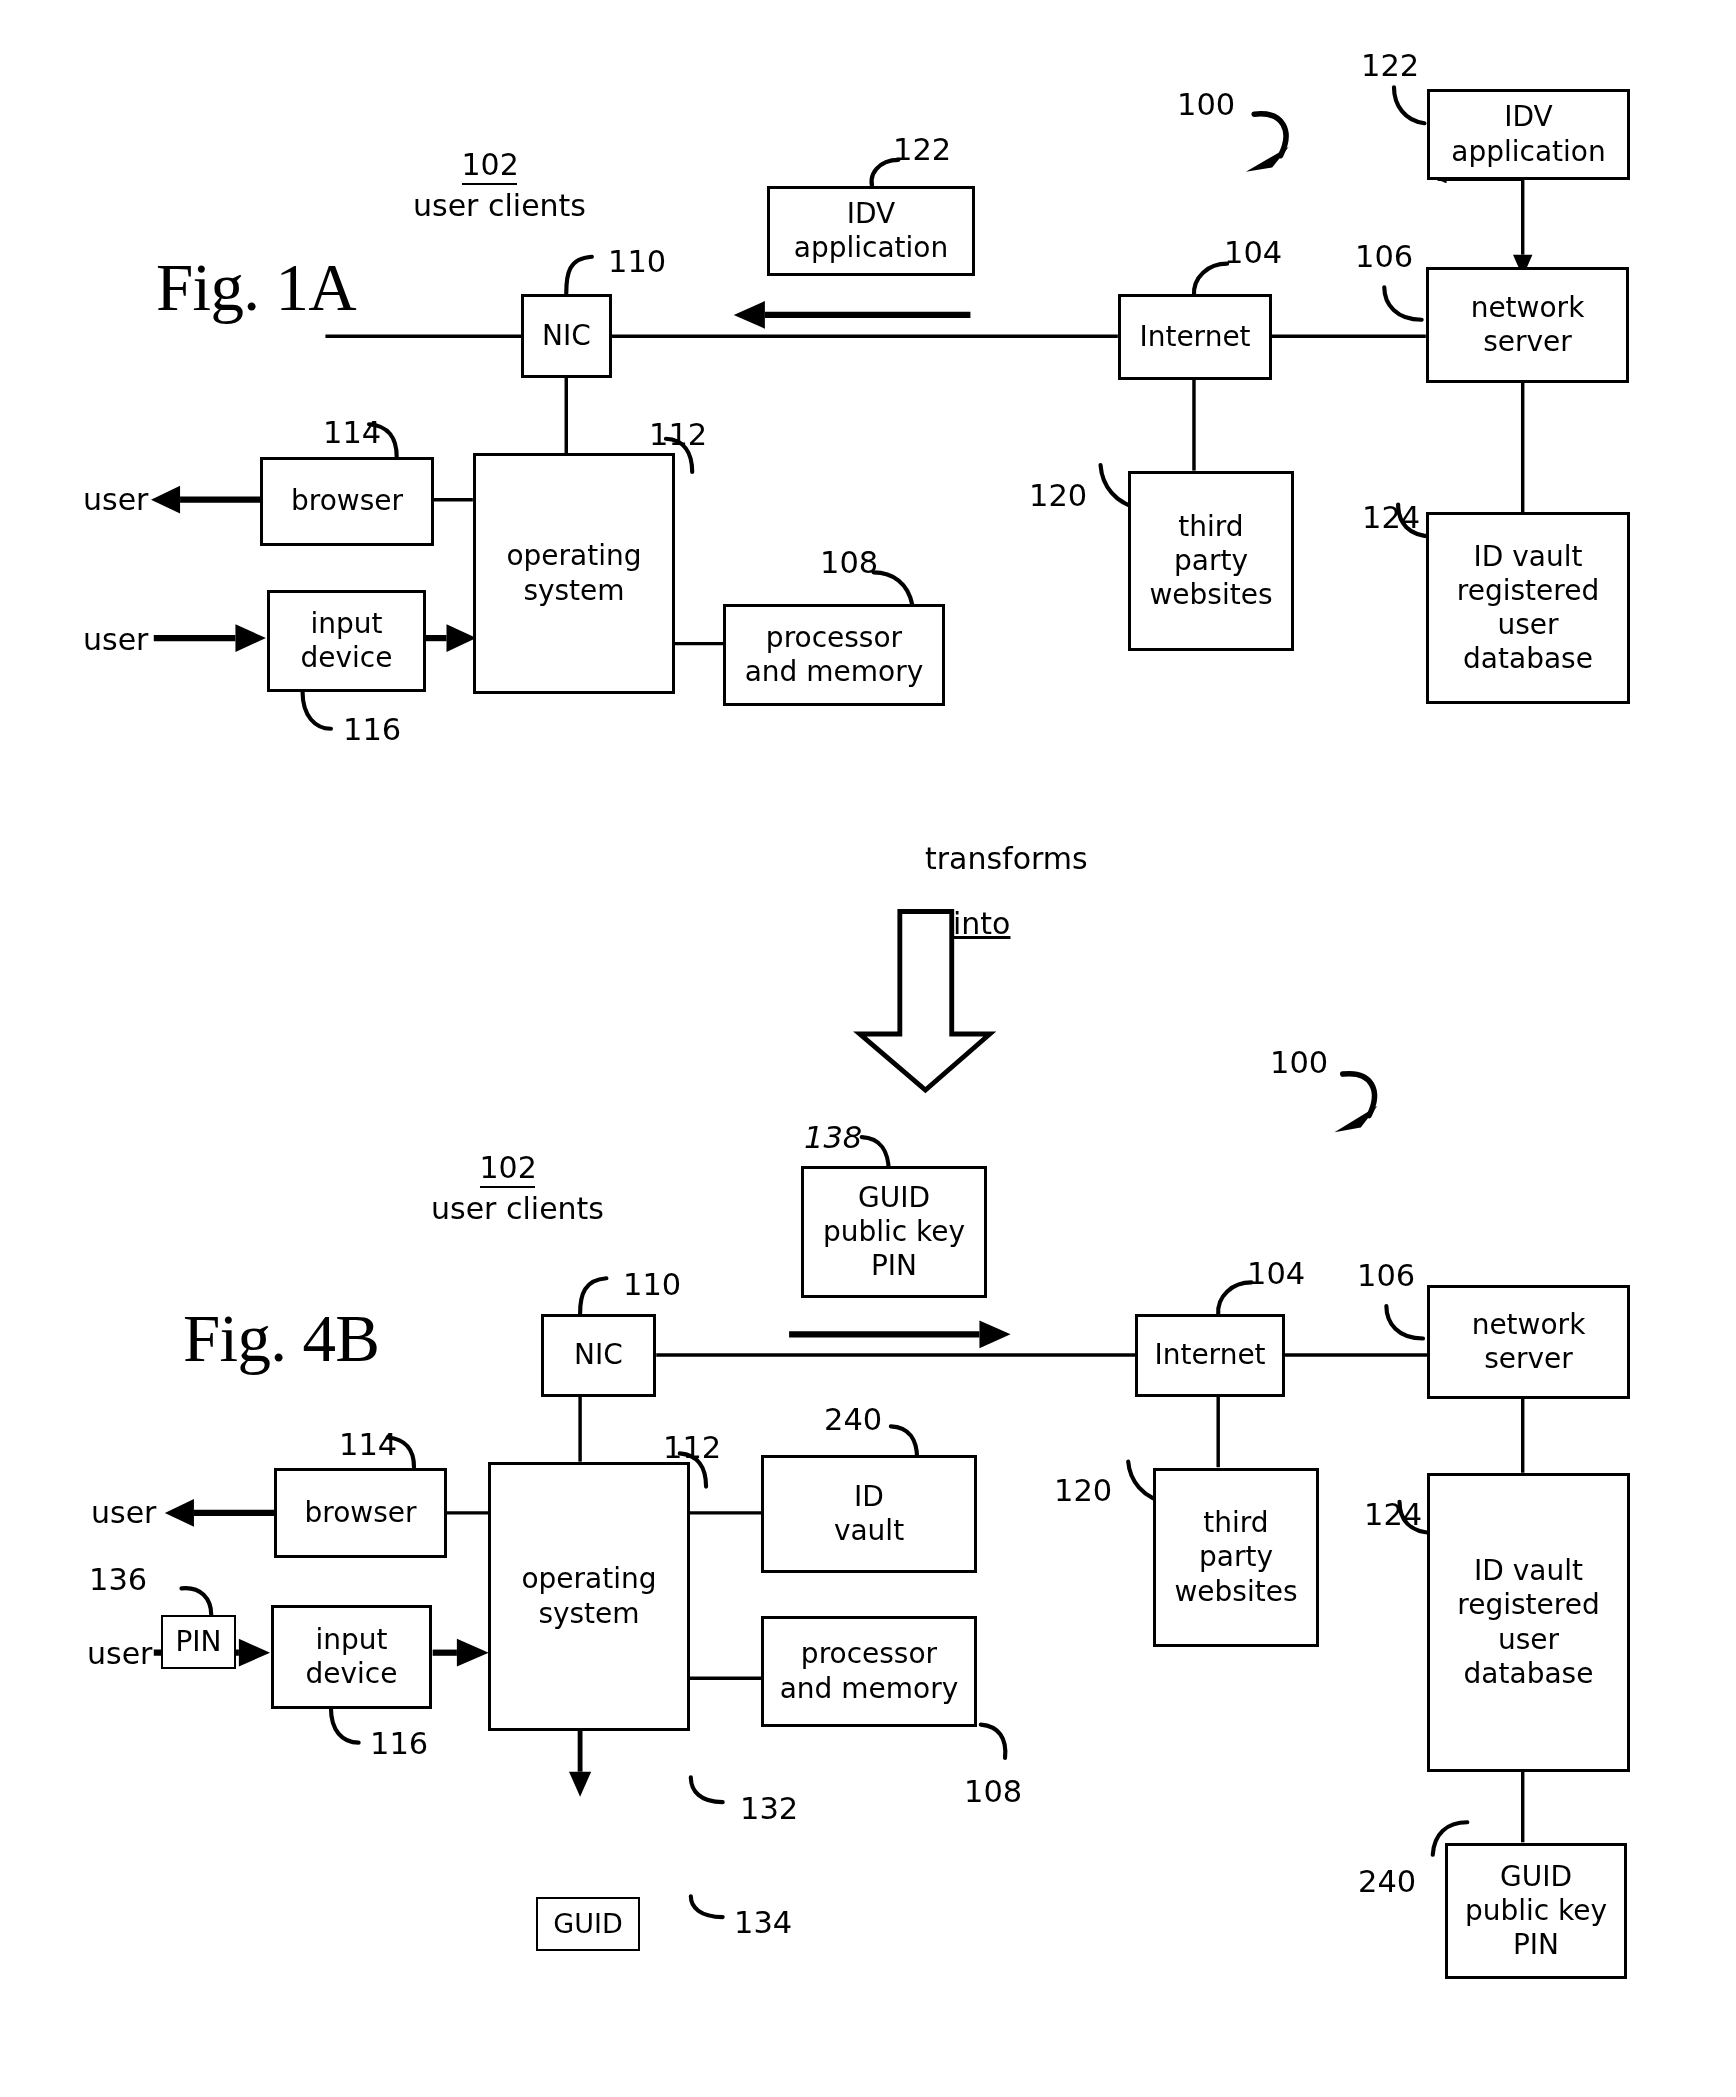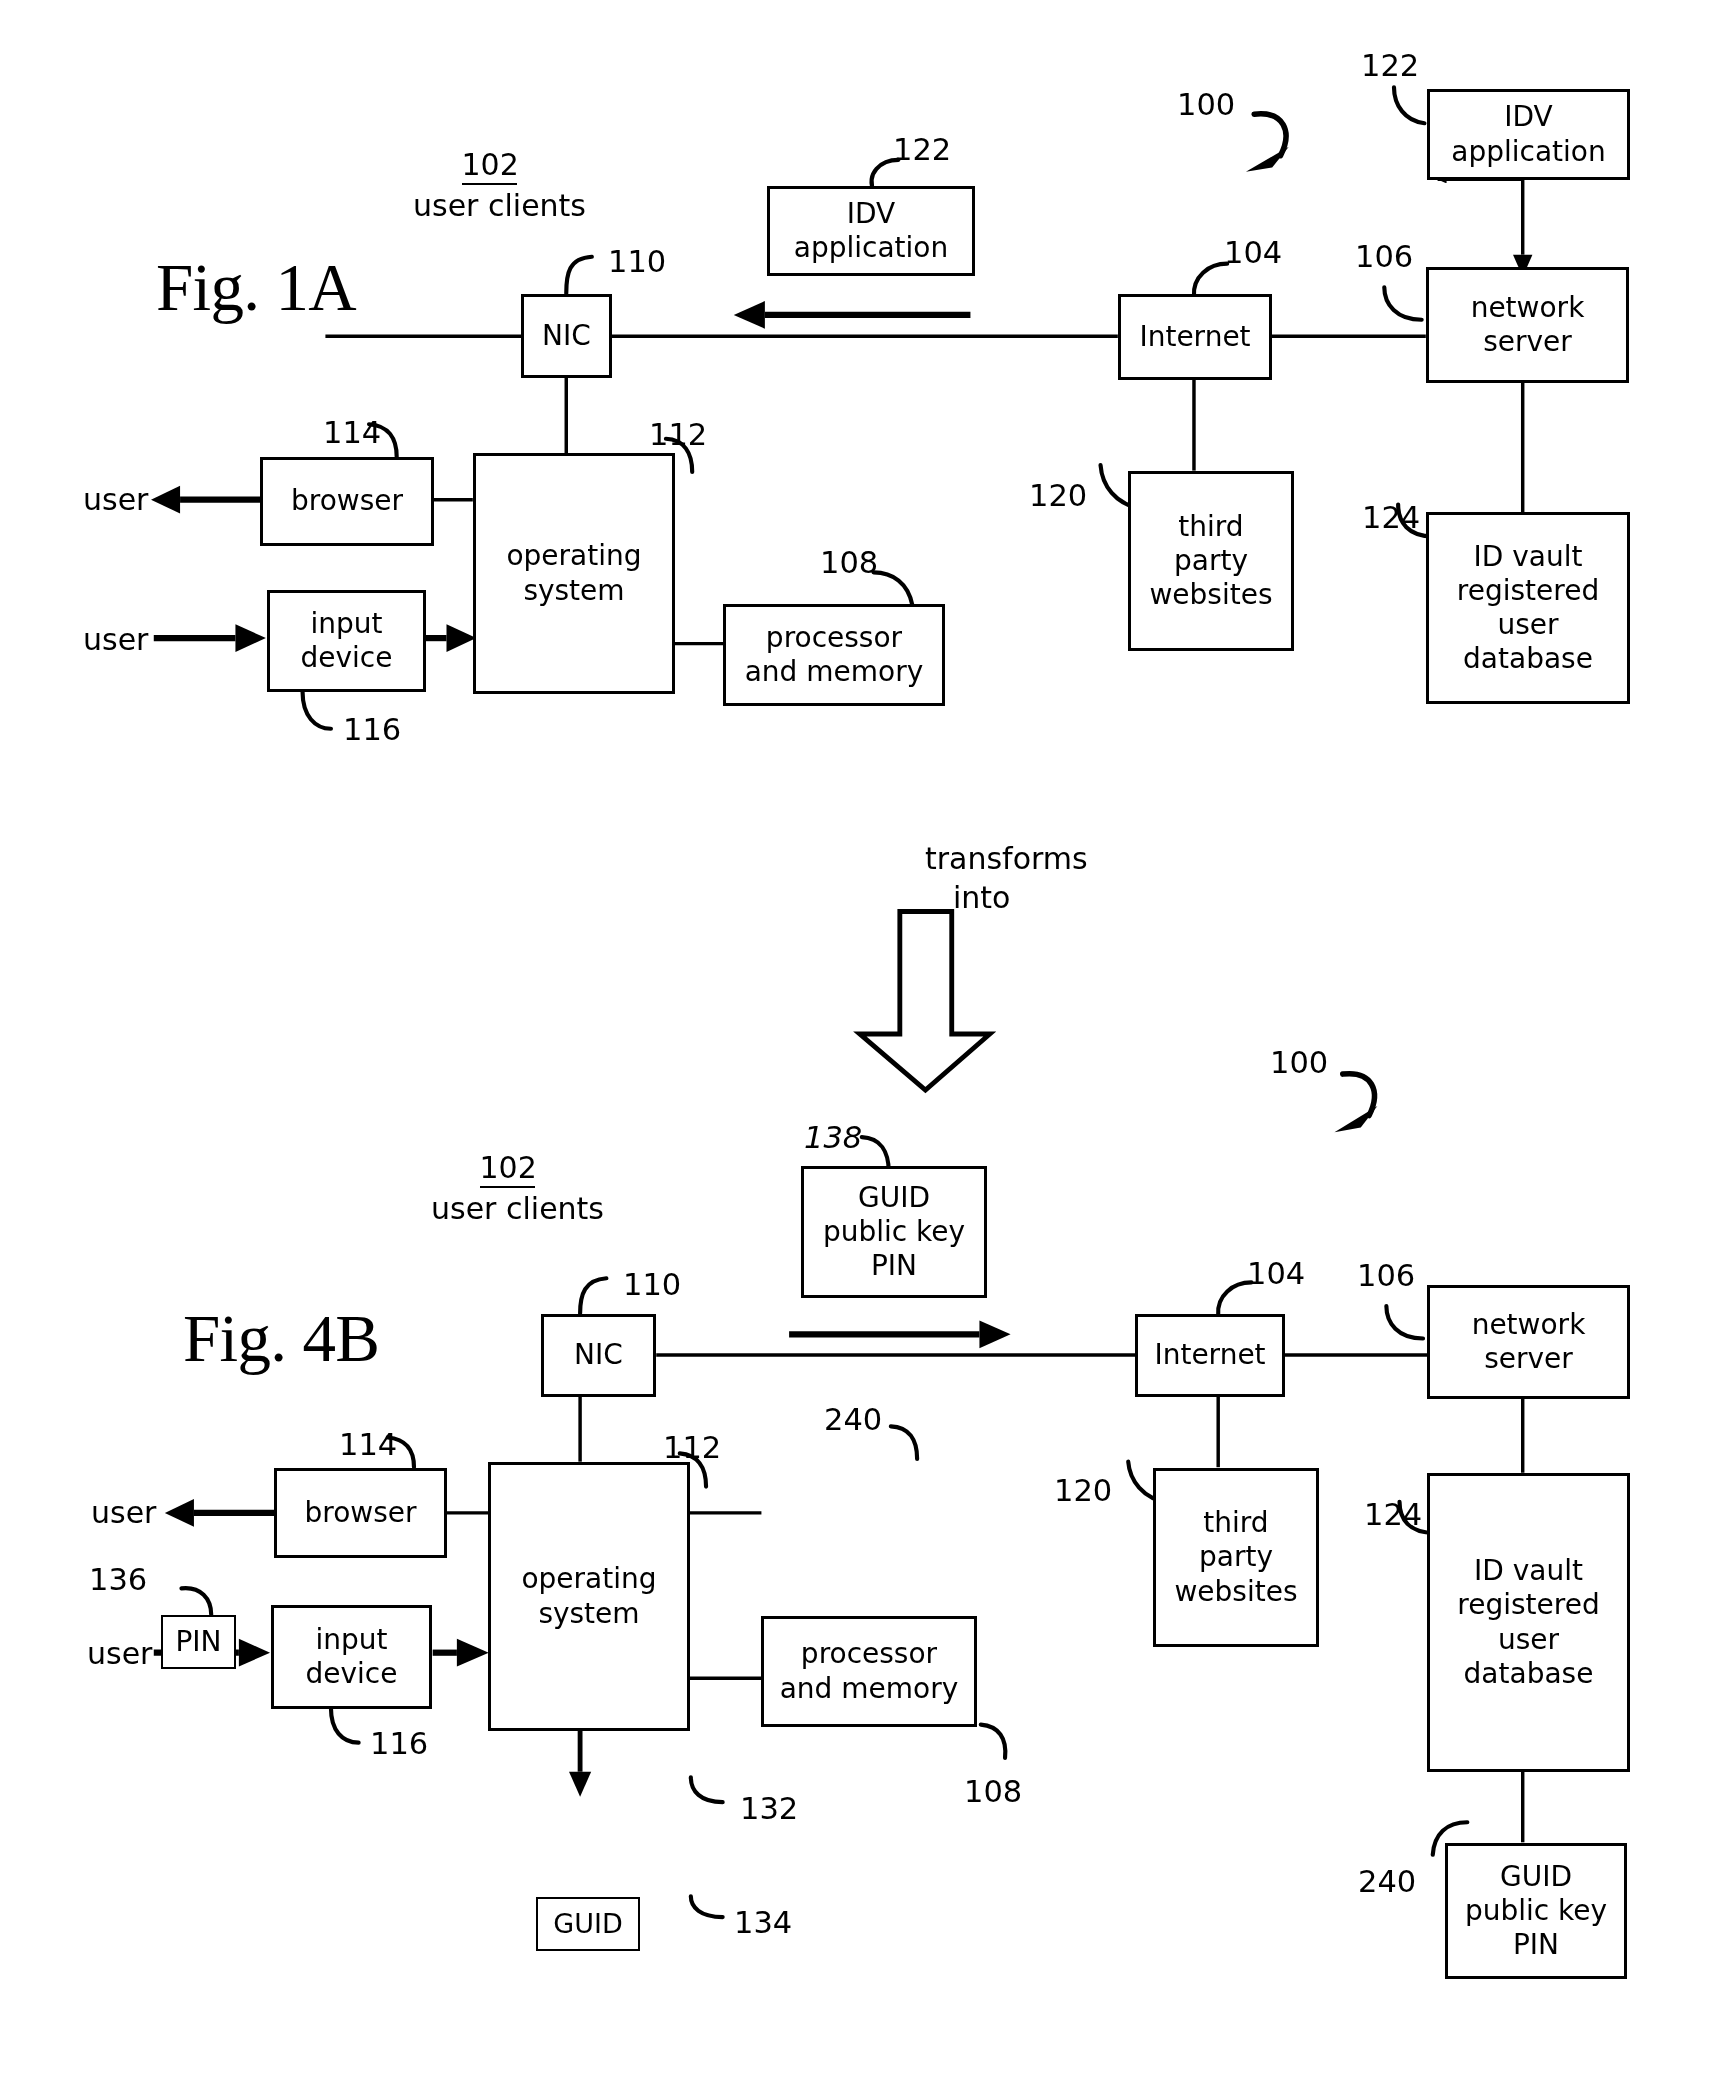--- a/index.html
+++ b/index.html
@@ -308,21 +308,21 @@
   <div class="ref" style="left:649px; top:417px;">112</div>
 
   <div class="box" style="left:723px; top:604px; width:222px; height:102px;">processor
 and memory</div>
   <div class="ref" style="left:820px; top:545px;">108</div>
 
   <div class="plain" style="left:83px; top:482px;">user</div>
   <div class="plain" style="left:83px; top:622px;">user</div>
 
   <div class="plain" style="left:911px; top:841px;margin-left:14px;">transforms</div>
-  <div class="plain" style="left:953px; top:880px;">into</div>
+  <div class="plain" style="left:953px; top:906px;text-decoration:underline;">into</div>
 
   <div class="fig-title" style="left:183px; top:1300px;">Fig. 4B</div>
 
   <div class="group-label" style="left:431px; top:1150px; width:152px;">
     <span class="num">102</span>
     <span>user clients</span>
   </div>
 
   <div class="ref" style="left:1270px; top:1045px;">100</div>
 
@@ -364,20 +364,22 @@
   <div class="ref" style="left:89px; top:1562px;">136</div>
 
   <div class="box" style="left:271px; top:1605px; width:161px; height:104px;">input
 device</div>
   <div class="ref" style="left:370px; top:1726px;">116</div>
 
   <div class="box" style="left:488px; top:1462px; width:202px; height:269px;">operating
 system</div>
   <div class="ref" style="left:663px; top:1430px;">112</div>
 
+  <div class="box" style="left:761px; top:1455px; width:216px; height:118px;">ID
+vault</div>
   <div class="ref" style="left:824px; top:1402px;">240</div>
 
   <div class="box" style="left:761px; top:1616px; width:216px; height:111px;">processor
 and memory</div>
   <div class="ref" style="left:964px; top:1774px;">108</div>
 
   <div class="ref" style="left:740px; top:1791px;">132</div>
 
   <div class="box inner" style="left:536px; top:1897px; width:104px; height:54px;">GUID</div>
   <div class="ref" style="left:734px; top:1905px;">134</div>

